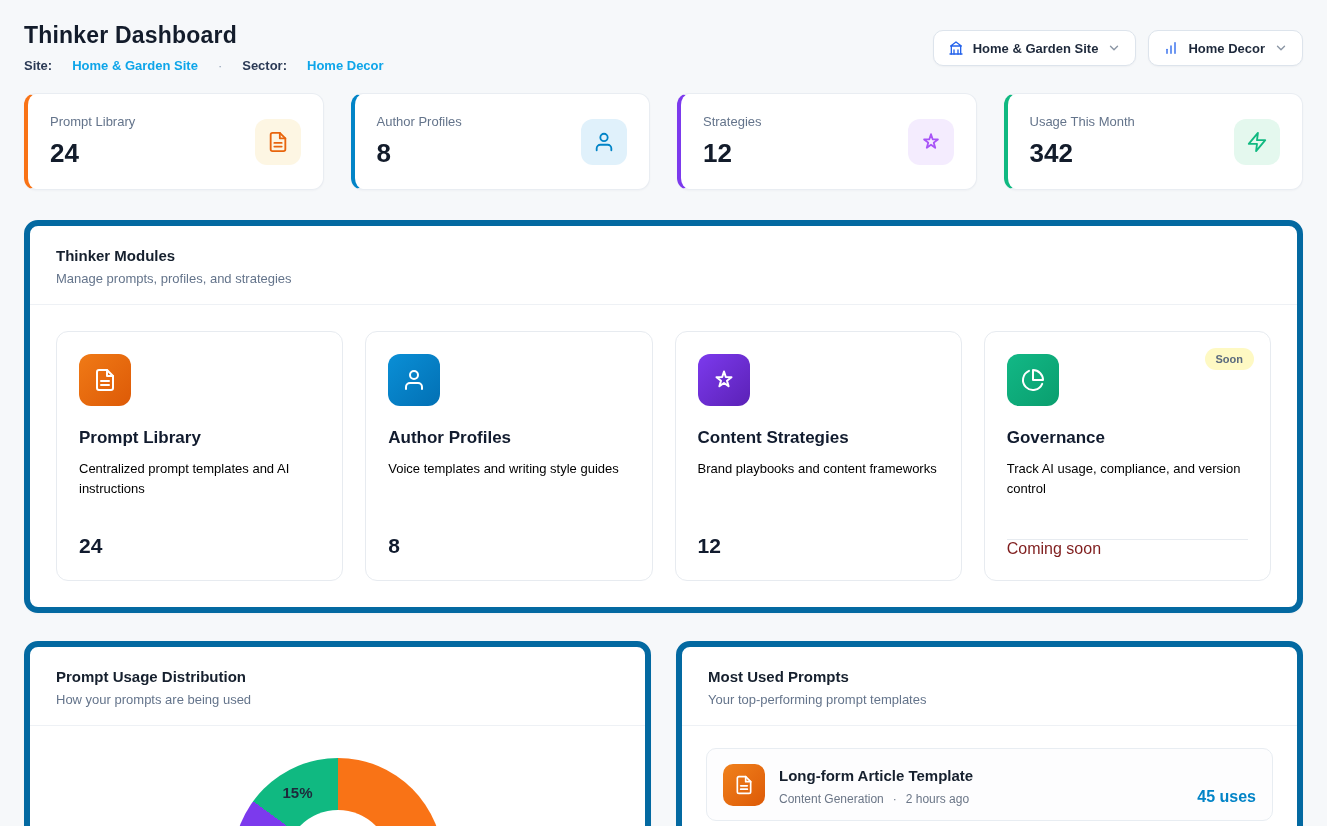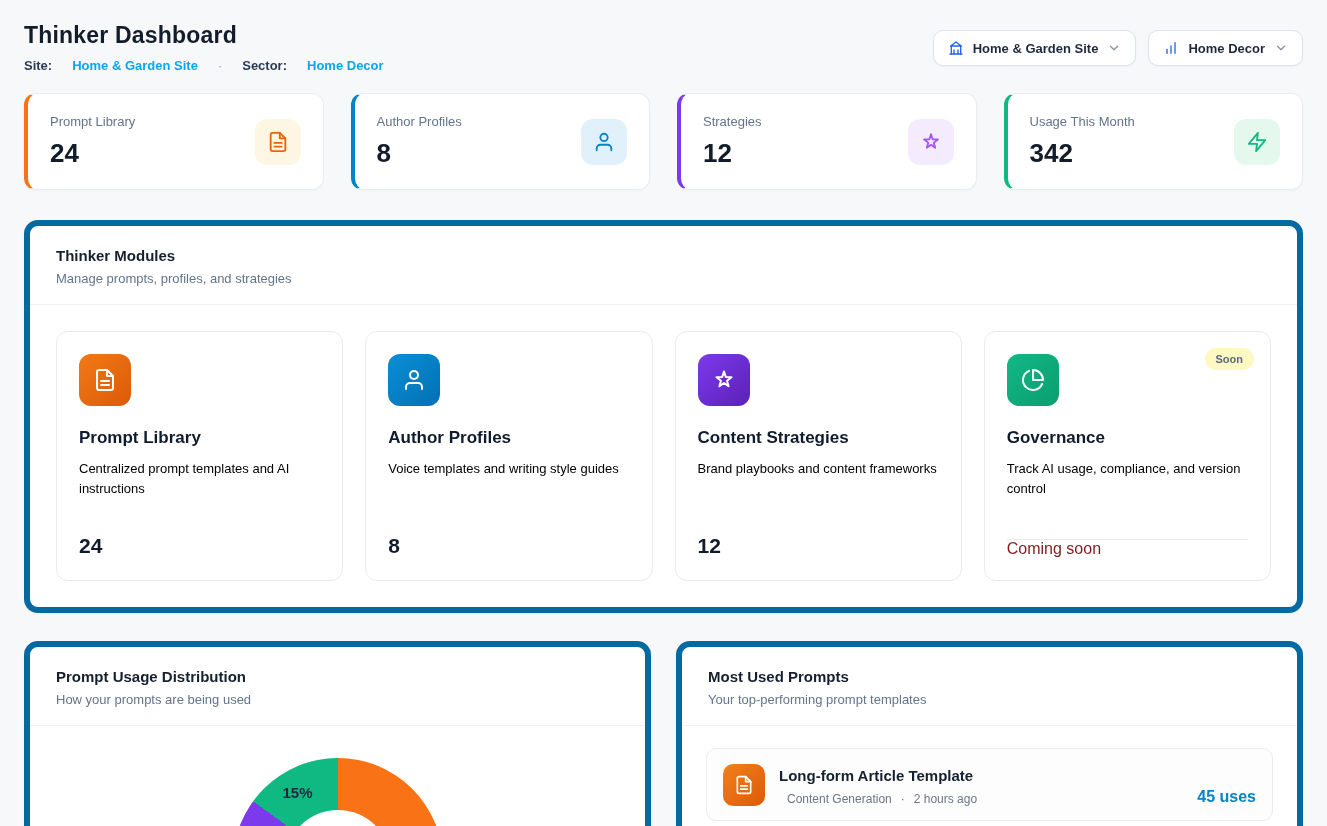--- a/index.html
+++ b/index.html
@@ -94,21 +94,21 @@
     display:flex; align-items:flex-end; gap:14px;
     border:1px solid #e8edf2; border-radius:10px; padding:14px 16px;
     background:#fdfdfe; cursor:pointer;
   }
   .prompt-item-icon {
     width:42px; height:42px; border-radius:10px; flex:0 0 auto;
     background:linear-gradient(135deg,#f0811c,#dd5a07);
     display:flex; align-items:center; justify-content:center; color:#fff; margin-top:1px;
   }
   .prompt-item-title { font-size:15px; font-weight:700; color:#16202e; }
-  .prompt-item-meta { display:flex; gap:9px; font-size:12px; color:#6b7687; margin-top:8px; align-items:center;margin-left:8px; }
+  .prompt-item-meta { display:flex; gap:9px; font-size:12px; color:#6b7687; margin-top:8px; align-items:center; }
   .prompt-item-uses { margin-left:auto; font-size:16px; font-weight:700; color:#0284c7; margin-top:2px; white-space:nowrap; }
 </style>
 </head>
 <body>
 
 <div class="page">
 
   <div class="header-row">
     <div>
       <div class="page-title">Thinker Dashboard</div>

